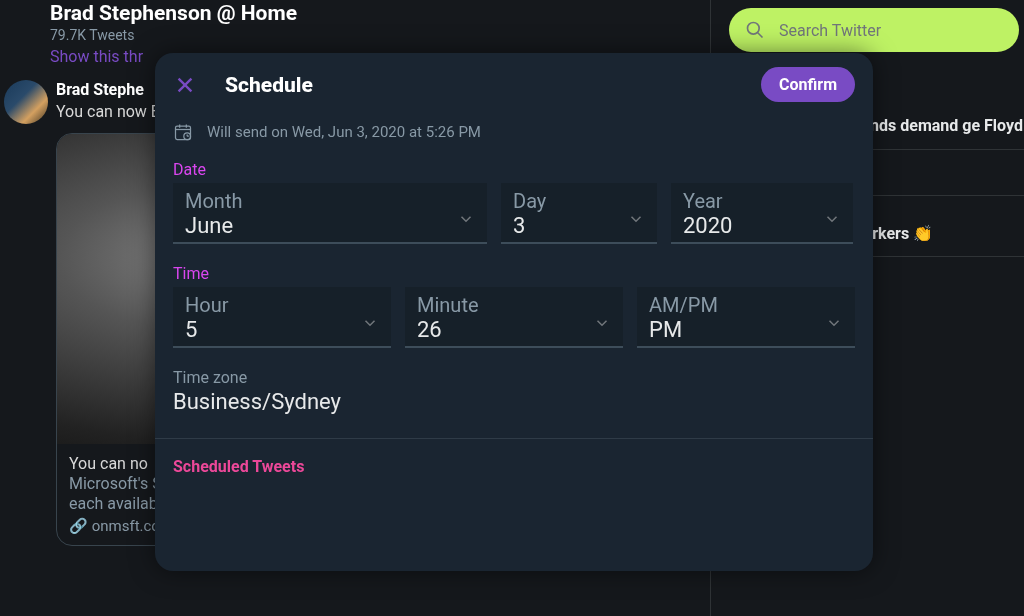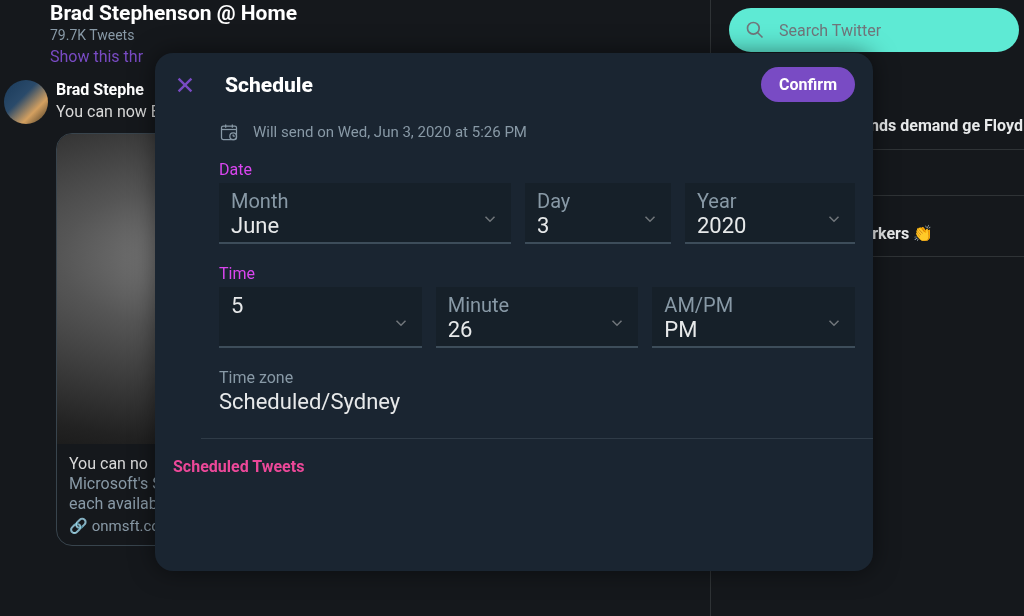--- a/index.html
+++ b/index.html
@@ -18,38 +18,38 @@
   .tweet-text { color: #d9d9d9; font-size: 16px; margin-top: 2px; line-height: 1.35; }
   
   .card { margin-top: 10px; border: 1px solid #38444d; border-radius: 16px; overflow: hidden; width: 598px; }
   .card-img { height: 310px; background: radial-gradient(ellipse at 30% 40%, #888 0%, #555 30%, #222 70%, #0a0a0a 100%); }
   .card-body { padding: 10px 12px; }
   .card-title { color: #d9d9d9; font-size: 16px; }
   .card-desc { color: #8899a6; font-size: 16px; line-height: 1.3; margin-top: 1px; }
   .card-link { color: #8899a6; font-size: 15px; margin-top: 2px; display: flex; align-items: center; gap: 4px; }
   
   .right-col { position: absolute; left: 710px; top: 0; width: 314px; height: 616px; border-left: 1px solid #2f3336; padding: 8px 0 0 18px; }
-  .search-box { background: #5eead4; border-radius: 999px; height: 44px; display: flex; align-items: center; padding: 0 16px; gap: 14px; width: 290px; }
+  .search-box { background: #bef264; border-radius: 999px; height: 44px; display: flex; align-items: center; padding: 0 16px; gap: 14px; width: 290px; }
   .search-box svg { width: 20px; height: 20px; fill: #71767b; }
   .search-ph { color: #71767b; font-size: 16px; }
   
   .trends-title { color: #e7e9ea; font-size: 21px; font-weight: 800; margin: 20px 0 8px 14px; }
   .trend-item { padding: 10px 0 12px 14px; }
   .trend-item + .trend-item { border-top: 1px solid #2f3336; }
   .trend-meta { color: #71767b; font-size: 14px; }
   .trend-headline { color: #e7e9ea; font-size: 16px; font-weight: 700; margin-top: 2px; line-height: 1.3; }
   
   .modal { position: absolute; left: 155px; top: 53px; width: 718px; height: 518px; background: #1a2531; border-radius: 18px; box-shadow: 0 0 24px rgba(0,0,0,0.5); }
   .modal-header { display: flex; align-items: center; padding: 14px 18px; gap: 28px; }
   .close-btn { width: 24px; height: 24px; display: flex; align-items: center; justify-content: center; cursor: pointer; }
   .close-btn svg { width: 22px; height: 22px; stroke: #794bc4; stroke-width: 2.5; fill: none; }
   .modal-title { color: #fff; font-size: 21px; font-weight: 800; flex: 1; }
   .confirm-btn { background: #794bc4; color: #fff; border: none; border-radius: 999px; padding: 8px 18px; font-size: 16px; font-weight: 700; cursor: pointer; }
   
-  .modal-body { padding: 6px 18px 0 18px; margin-left: 46px; }
+  .modal-body { padding: 6px 18px 0 18px; }
   .send-row { display: flex; align-items: center; gap: 14px; color: #8899a6; font-size: 15px; margin-bottom: 18px; }
   .send-row svg { width: 20px; height: 20px; stroke: #8899a6; fill: none; stroke-width: 1.5; }
   
   .section-label { color: #d946ef; font-size: 16px; margin-bottom: 4px; }
   .field-row { display: flex; gap: 14px; margin-bottom: 20px; }
   .field { background: #162029; border-bottom: 2px solid #3d4d5a; padding: 6px 12px 4px 12px; display: flex; flex-direction: column; position: relative; }
   .field-label { color: #8899a6; font-size: 20px; }
   .field-value { color: #e7e9ea; font-size: 22px; margin-top: 0; }
   .field .chev { position: absolute; right: 12px; bottom: 10px; }
   .chev svg { width: 18px; height: 18px; stroke: #71767b; fill: none; stroke-width: 2; }
@@ -164,20 +164,21 @@
         <span class="field-value">2020</span>
         <span class="chev"><svg viewBox="0 0 24 24">
               <polyline points="6 9 12 15 18 9"></polyline>
             </svg></span>
       </div>
     </div>
 
     <div class="section-label">Time</div>
     <div class="field-row">
       <div class="field hour-f">
+        <span class="field-label">Hour</span>
         <span class="field-value">5</span>
         <span class="chev"><svg viewBox="0 0 24 24">
               <polyline points="6 9 12 15 18 9"></polyline>
             </svg></span>
       </div>
       <div class="field min-f">
         <span class="field-label">Minute</span>
         <span class="field-value">26</span>
         <span class="chev"><svg viewBox="0 0 24 24">
               <polyline points="6 9 12 15 18 9"></polyline>
@@ -187,19 +188,19 @@
         <span class="field-label">AM/PM</span>
         <span class="field-value">PM</span>
         <span class="chev"><svg viewBox="0 0 24 24">
               <polyline points="6 9 12 15 18 9"></polyline>
             </svg></span>
       </div>
     </div>
 
     <div class="tz-block">
       <div class="tz-label">Time zone</div>
-      <div class="tz-value">Scheduled/Sydney</div>
+      <div class="tz-value">Business/Sydney</div>
     </div>
 
     <div class="divider"></div>
   </div>
   <a class="sched-link">Scheduled Tweets</a>
 </div>
 
 </body></html>

